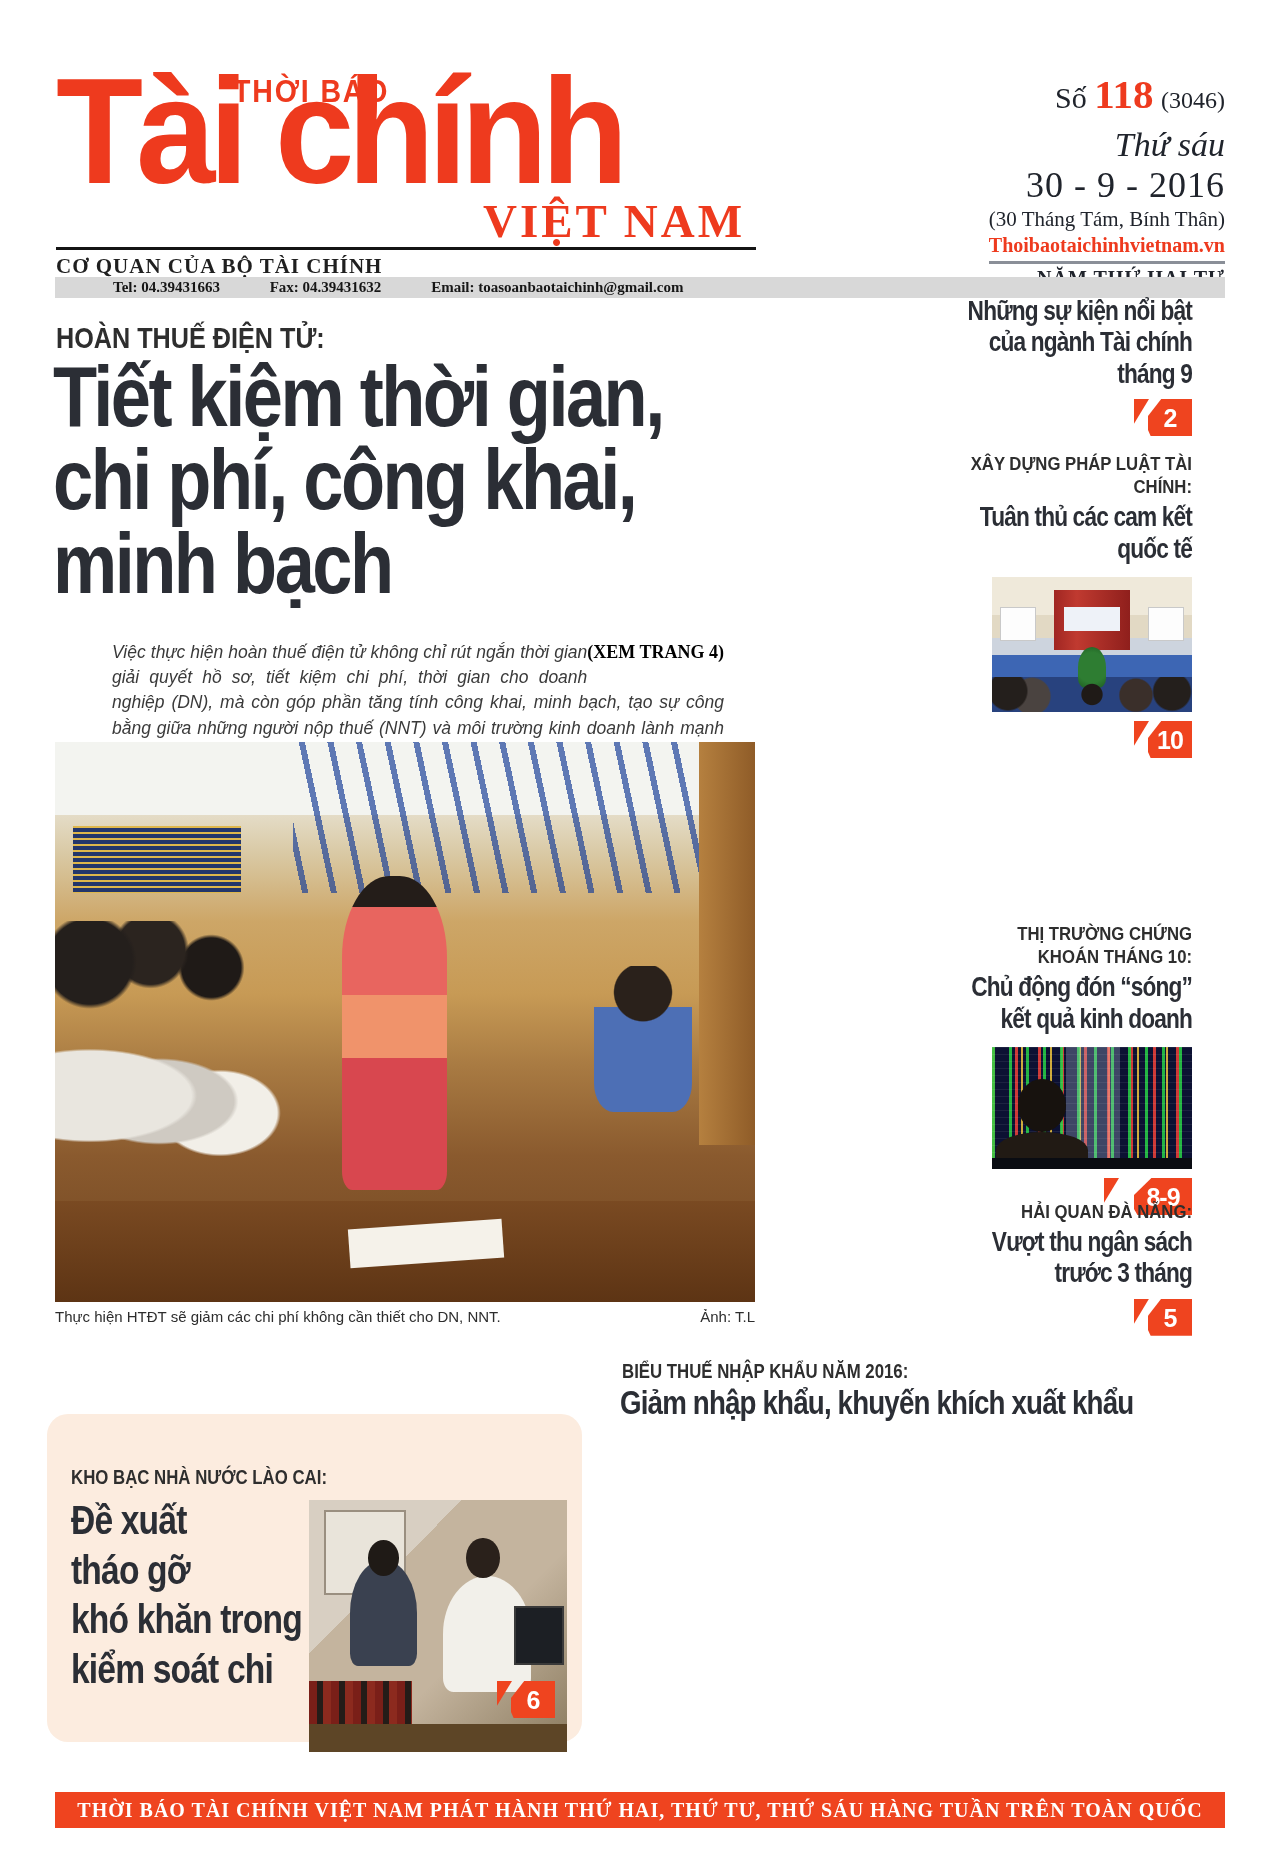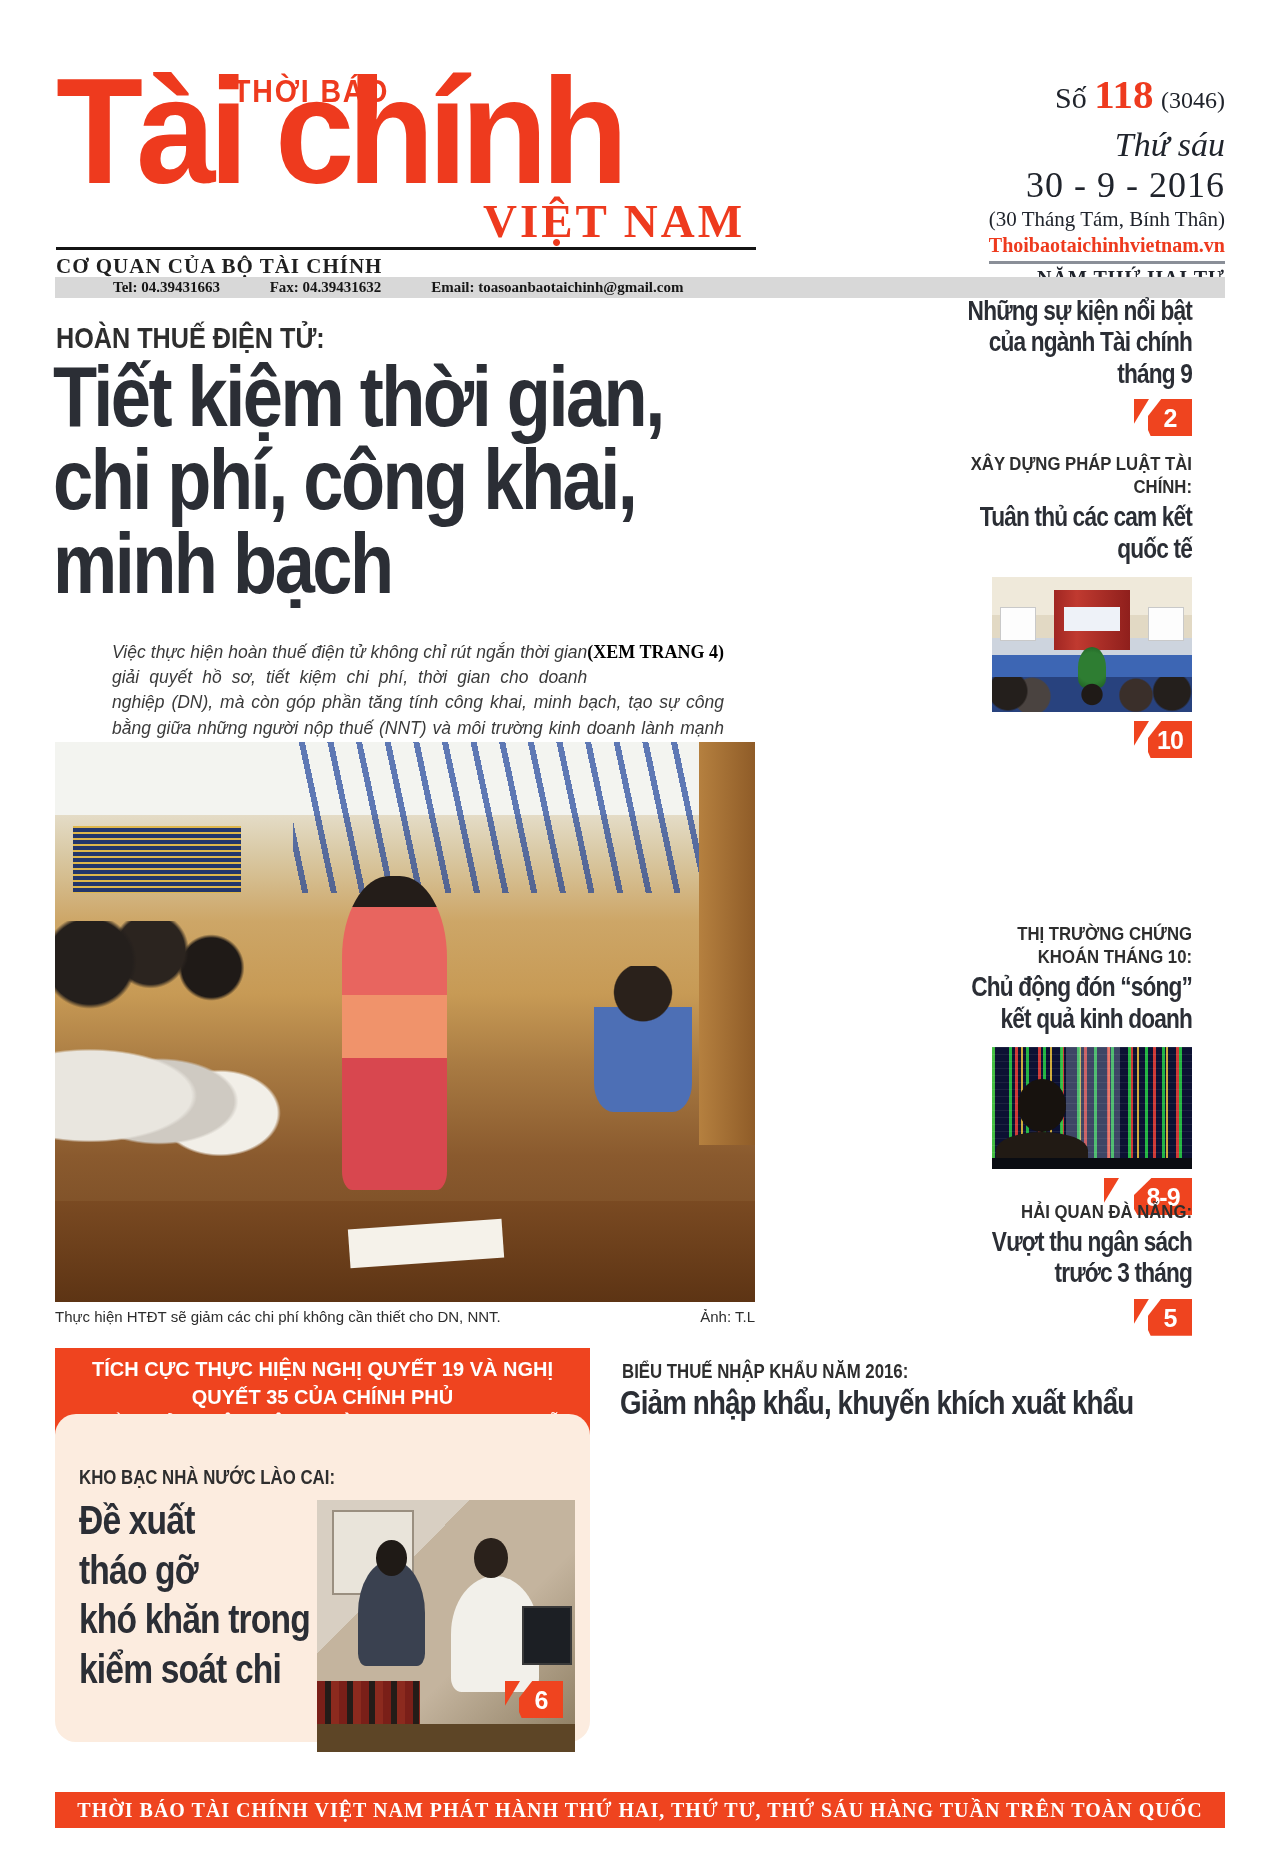--- a/index.html
+++ b/index.html
@@ -52,21 +52,21 @@
   .badge-row{margin-top:9px;height:37px;}
   .badge{position:relative;width:58px;height:37px;display:inline-block;}
   .badge .sliver{position:absolute;left:0;top:0;width:15px;height:27px;background:var(--badge);clip-path:polygon(0 0,100% 0,0 92%);}
   .badge .bbox{position:absolute;right:0;top:0;width:44px;height:37px;background:var(--badge);clip-path:polygon(30% 0,100% 0,100% 100%,6% 100%,0 84%,0 46%);}
   .badge .num{position:absolute;right:0;top:0;width:44px;height:37px;color:#fff;font-weight:700;font-size:25px;text-align:center;line-height:38px;letter-spacing:-1px;}
   .badge.wide{width:88px;}
   .badge.wide .bbox,.badge.wide .num{width:58px;}
 
   
   .bl-banner{left:55px;top:1348px;width:535px;box-sizing:border-box;background:var(--badge);padding:8px 8px;text-align:center;color:#fff;font-weight:700;font-size:20px;line-height:1.38;}
-  .bl-body{left:55px;top:1414px;width:535px;height:328px;background:var(--cream);border-radius:21px;}
+  .bl-body{left:47px;top:1414px;width:535px;height:328px;background:var(--cream);border-radius:21px;}
   .bl-kick{left:24px;top:52px;font-size:20px;}
   .bl-hl{left:24px;top:82px;font-size:40px;line-height:1.24;letter-spacing:-1px;}
   .bl-photo{left:262px;top:86px;width:258px;height:252px;}
 
   
   .br-kick{left:622px;top:1360px;font-size:20px;}
   .br-hl{left:620px;top:1384px;font-size:33px;letter-spacing:-1px;}
 
   
   .footer{left:55px;top:1792px;width:1170px;height:36px;background:var(--badge);color:#fff;font-weight:700;font-size:20px;letter-spacing:1px;text-align:center;line-height:37px;}
@@ -181,24 +181,20 @@
     <div class="badge-row"><span class="badge wide"><span class="sliver"></span><span class="bbox"></span><span class="num">8-9</span></span></div>
   </div>
 
   <div class="abs sb" style="top:1200px;">
     <div class="k kick">HẢI QUAN ĐÀ NẴNG:</div>
     <div class="h hl" style="margin-top:4px;">Vượt thu ngân sách</div>
     <div class="h hl">trước 3 tháng</div>
     <div class="badge-row"><span class="badge"><span class="sliver"></span><span class="bbox"></span><span class="num">5</span></span></div>
   </div>
 
-  <div class="abs bl-banner">
-    <div>TÍCH CỰC THỰC HIỆN NGHỊ QUYẾT 19 VÀ NGHỊ QUYẾT 35 CỦA CHÍNH PHỦ</div>
-    <div>NHẰM CẢI THIỆN MÔI TRƯỜNG KINH DOANH, HỖ TRỢ DN PHÁT TRIỂN</div>
-  </div>
   <div class="abs bl-body">
     <div class="abs bl-kick kick cond-l">KHO BẠC NHÀ NƯỚC LÀO CAI:</div>
     <div class="abs bl-hl hl cond-l">
       <div>Đề xuất</div>
       <div>tháo gỡ</div>
       <div>khó khăn trong</div>
       <div>kiểm soát chi</div>
     </div>
     <div class="abs photo bl-photo" style="background:linear-gradient(135deg,#d8cfc2 0 30%,#c4b49e 30% 60%,#8a7a5e 100%);">
       <div class="ph" style="left:6%;top:4%;width:30%;height:32%;background:#e9e4da;border:2px solid #9a8f80;"></div>

